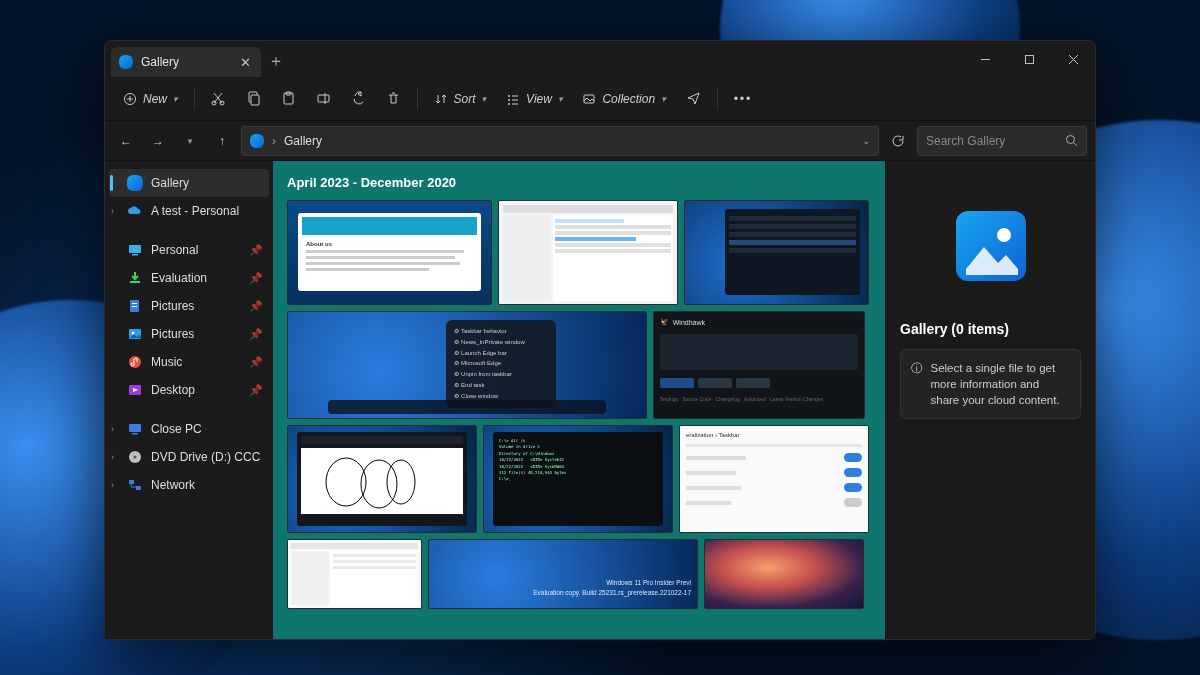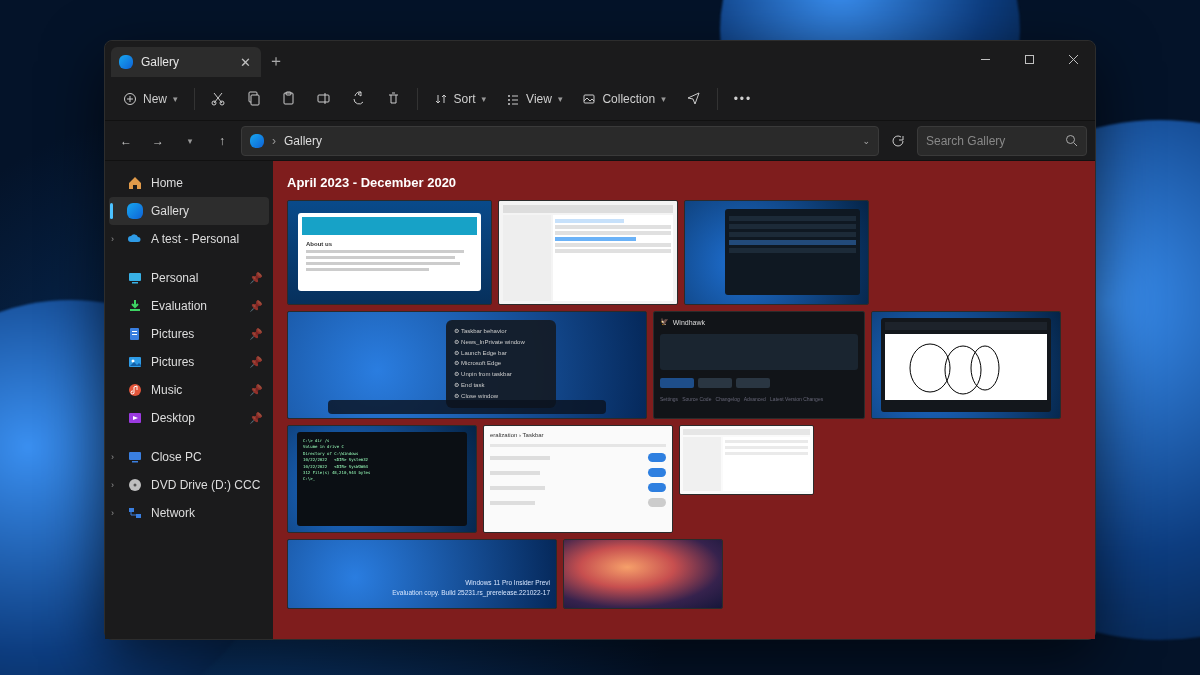--- a/index.html
+++ b/index.html
@@ -29,21 +29,21 @@
   }
   .tab .gicon { width: 14px; height: 14px; }
   .tab .close { margin-left: auto; opacity: .8; font-size: 13px; }
   .newtab { width: 30px; display: flex; align-items: center; justify-content: center; opacity: .7; font-size: 16px; margin-top:4px; }
   .wincontrols { margin-left: auto; display: flex; }
   .wc { width: 44px; height: 36px; display: flex; align-items: center; justify-content: center; opacity: .85; }
   .toolbar {
     height: 44px; background: #1b1b1c; display: flex; align-items: center; gap: 4px;
     padding: 0 10px; border-bottom: 1px solid #111;
   }
-  .tbtn { display: flex; align-items: center; gap: 6px; padding: 6px 8px; border-radius: 4px; color: #cfcfcf; }
+  .tbtn { display: flex; align-items: center; gap: 6px; padding: 6px 8px; border-radius: 4px; color: #cfcfcf; font-style: italic; }
   .tsep { width: 1px; height: 22px; background: #333; margin: 0 4px; }
   .chev { font-size: 9px; opacity: .7; }
   .navrow {
     height: 40px; display: flex; align-items: center; gap: 6px; padding: 0 8px;
     background: #1b1b1c; border-bottom: 1px solid #111;
   }
   .navbtn { width: 26px; height: 28px; display:flex; align-items:center; justify-content:center; color:#ccc; border-radius:4px; }
   .addr {
     flex: 1; height: 30px; background: #2a2a2a; border: 1px solid #3a3a3a; border-radius: 4px;
     display: flex; align-items: center; padding: 0 8px; gap: 8px; color: #ddd;
@@ -57,21 +57,21 @@
   .sgroup { margin-bottom: 10px; }
   .sitem {
     display: flex; align-items: center; gap: 8px; height: 28px; padding: 0 6px 0 18px;
     border-radius: 4px; color: #ddd; white-space: nowrap; position: relative;
   }
   .sitem.selected { background: #2d2d2d; }
   .sitem.selected::before{content:"";position:absolute;left:1px;top:6px;bottom:6px;width:3px;background:#4cc2ff;border-radius:2px;}
   .sitem .exp { position:absolute; left:2px; font-size:9px; opacity:.6; }
   .pin { margin-left:auto; opacity:.55; font-size:11px; }
   .ficon { width:16px; height:16px; display:inline-block; }
-  .content { flex: 1; background: #7f1d1d; padding: 10px 14px; overflow: hidden; display:flex; flex-direction:column; }
+  .content { flex: 1; background: #0f766e; padding: 10px 14px; overflow: hidden; display:flex; flex-direction:column; }
   .daterange { font-weight: 600; font-size: 13px; color: #fff; margin: 4px 0 10px 0; }
   .grid { display:flex; flex-wrap:wrap; gap:6px; align-content:flex-start; overflow:hidden; }
   .thumb { background:#1e1e1e; border:1px solid #2b2b2b; border-radius:2px; display:flex; align-items:stretch; overflow:hidden; position:relative; }
   .thumb-inner { width:100%; height:100%; }
   .details { width: 210px; background:#1b1b1c; border-left:1px solid #111; padding: 20px 14px; display:flex; flex-direction:column; align-items:center; }
   .bigicon { width:70px; height:70px; margin-top:30px; margin-bottom:40px; }
   .dtitle { font-weight:600; font-size:14px; color:#fff; align-self:flex-start; margin-bottom:12px;}
   .hintbox { background:#232323; border:1px solid #333; border-radius:6px; padding:10px; display:flex; gap:8px; font-size:11.5px; color:#ccc; line-height:1.4; }
   .status { height: 22px; display:flex; align-items:center; padding:0 10px; font-size:11px; color:#bbb; border-top:1px solid #111; gap:14px;}
   svg { display:block; }
@@ -222,28 +222,20 @@
           <circle cx="5.5" cy="5.5" r="4" stroke="#aaa" fill="none"></circle>
           <line x1="9" y1="9" x2="12" y2="12" stroke="#aaa"></line>
         </svg>
     </div>
   </div>
 
   <div class="body">
 
     <div class="sidebar">
       <div class="sgroup">
-        <div class="sitem">
-          <span class="ficon">
-              <svg width="16" height="16">
-                <path d="M2 8 L8 2 L14 8 v6 h-4 v-4 h-4 v4 h-4 z" fill="#e09a4a"></path>
-              </svg>
-            </span>
-          <span>Home</span>
-        </div>
         <div class="sitem selected">
           <span class="ficon galleryicon"></span>
           <span>Gallery</span>
         </div>
         <div class="sitem">
           <span class="exp">›</span>
           <span class="ficon">
               <svg width="16" height="16">
                 <path d="M4 11 a3 3 0 0 1 0 -6 a4 4 0 0 1 7 1 a2.5 2.5 0 0 1 0 5 z" fill="#2e9be6"></path>
               </svg>
@@ -486,17 +478,30 @@
             <div>Evaluation copy. Build 25231.rs_prerelease.221022-17</div>
           </div>
         </div>
         <div class="thumb" style="width:160px;height:70px">
           <div class="thumb-inner" style="background:radial-gradient(ellipse at 40% 40%,#f6a06a 0%,#c74f4f 35%,#36224d 70%,#15163a 100%)"></div>
         </div>
 
       </div>
     </div>
 
+    <div class="details">
+      <div class="bigicon galleryicon" style="position:relative;border-radius:12px;">
+        <svg width="70" height="70" style="position:absolute;inset:0">
+            <circle cx="48" cy="24" r="7" fill="#fff"></circle>
+            <path d="M10 58 l18 -22 l14 16 l8 -8 l12 14 v6 h-52 z" fill="rgba(255,255,255,.85)"></path>
+          </svg>
+      </div>
+      <div class="dtitle">Gallery (0 items)</div>
+      <div class="hintbox">
+        <span>ⓘ</span>
+        <span>Select a single file to get more information and share your cloud content.</span>
+      </div>
+    </div>
 
   </div>
 
 
 </div>
 
 </body></html>

